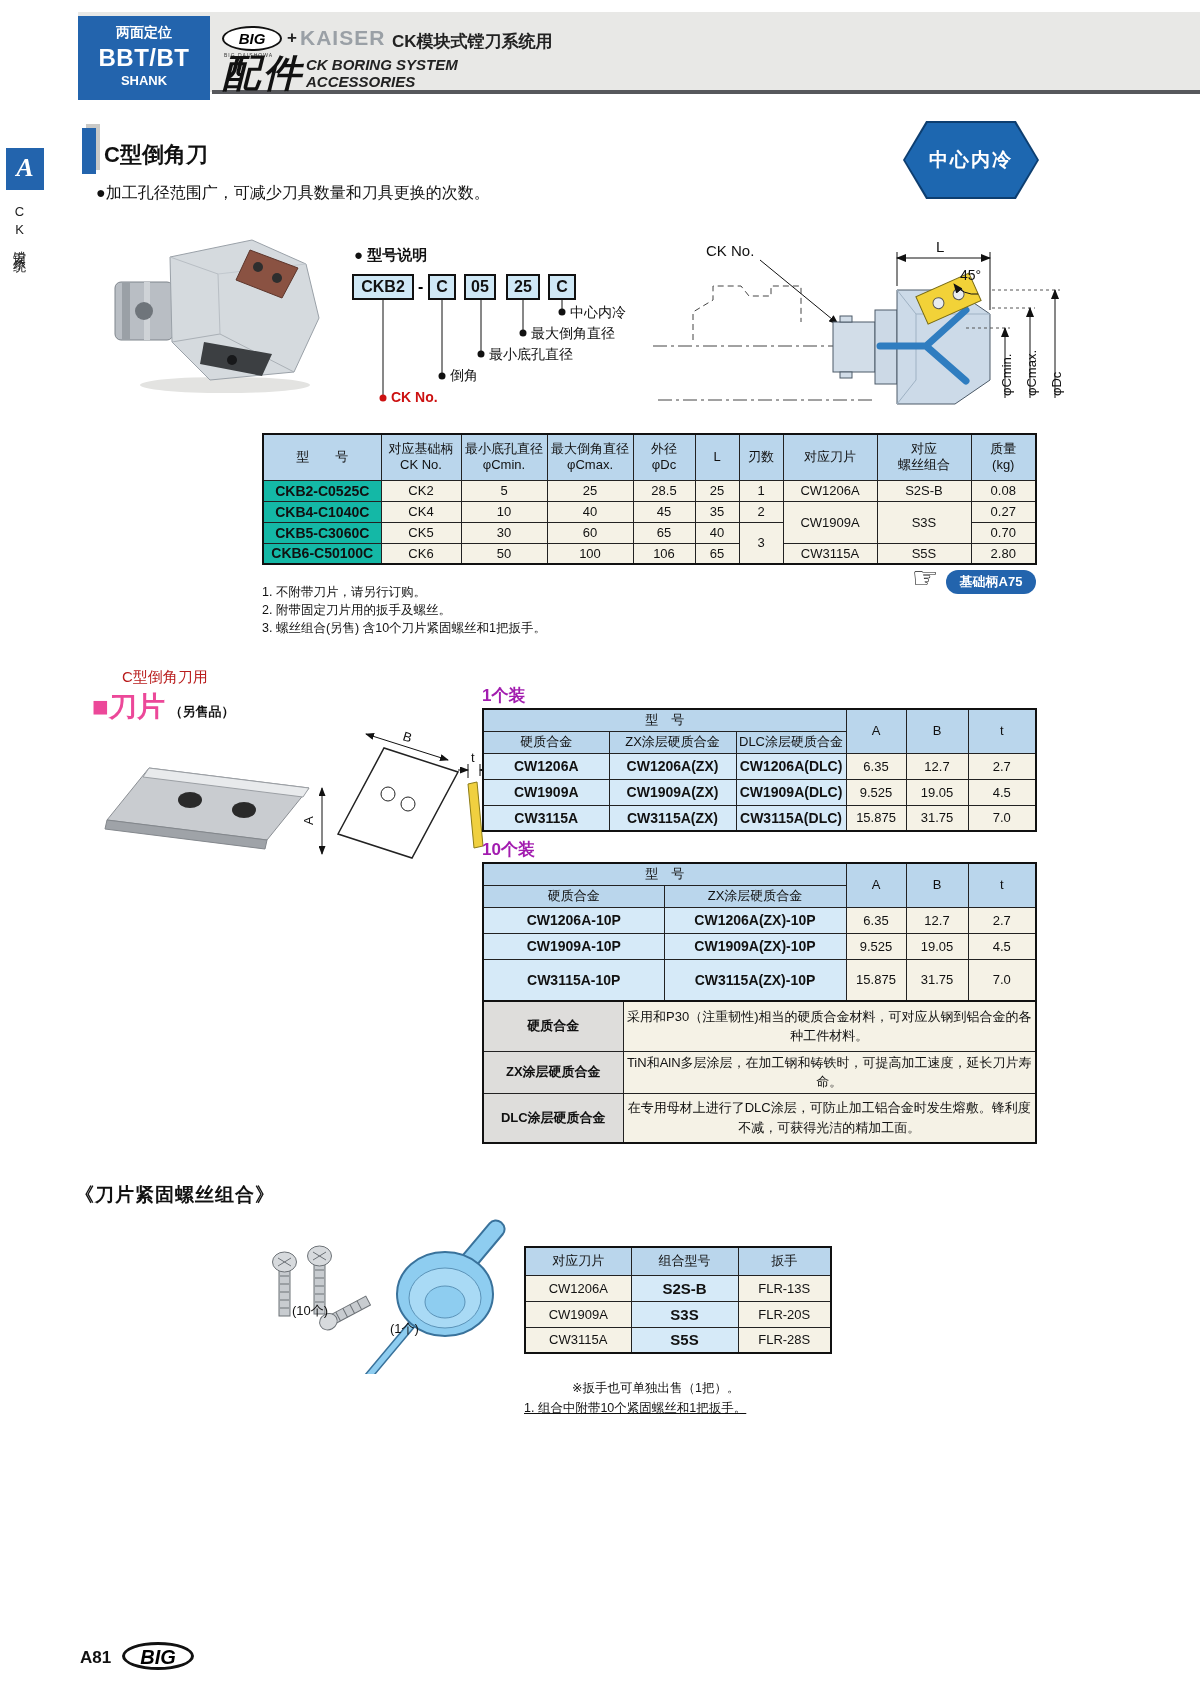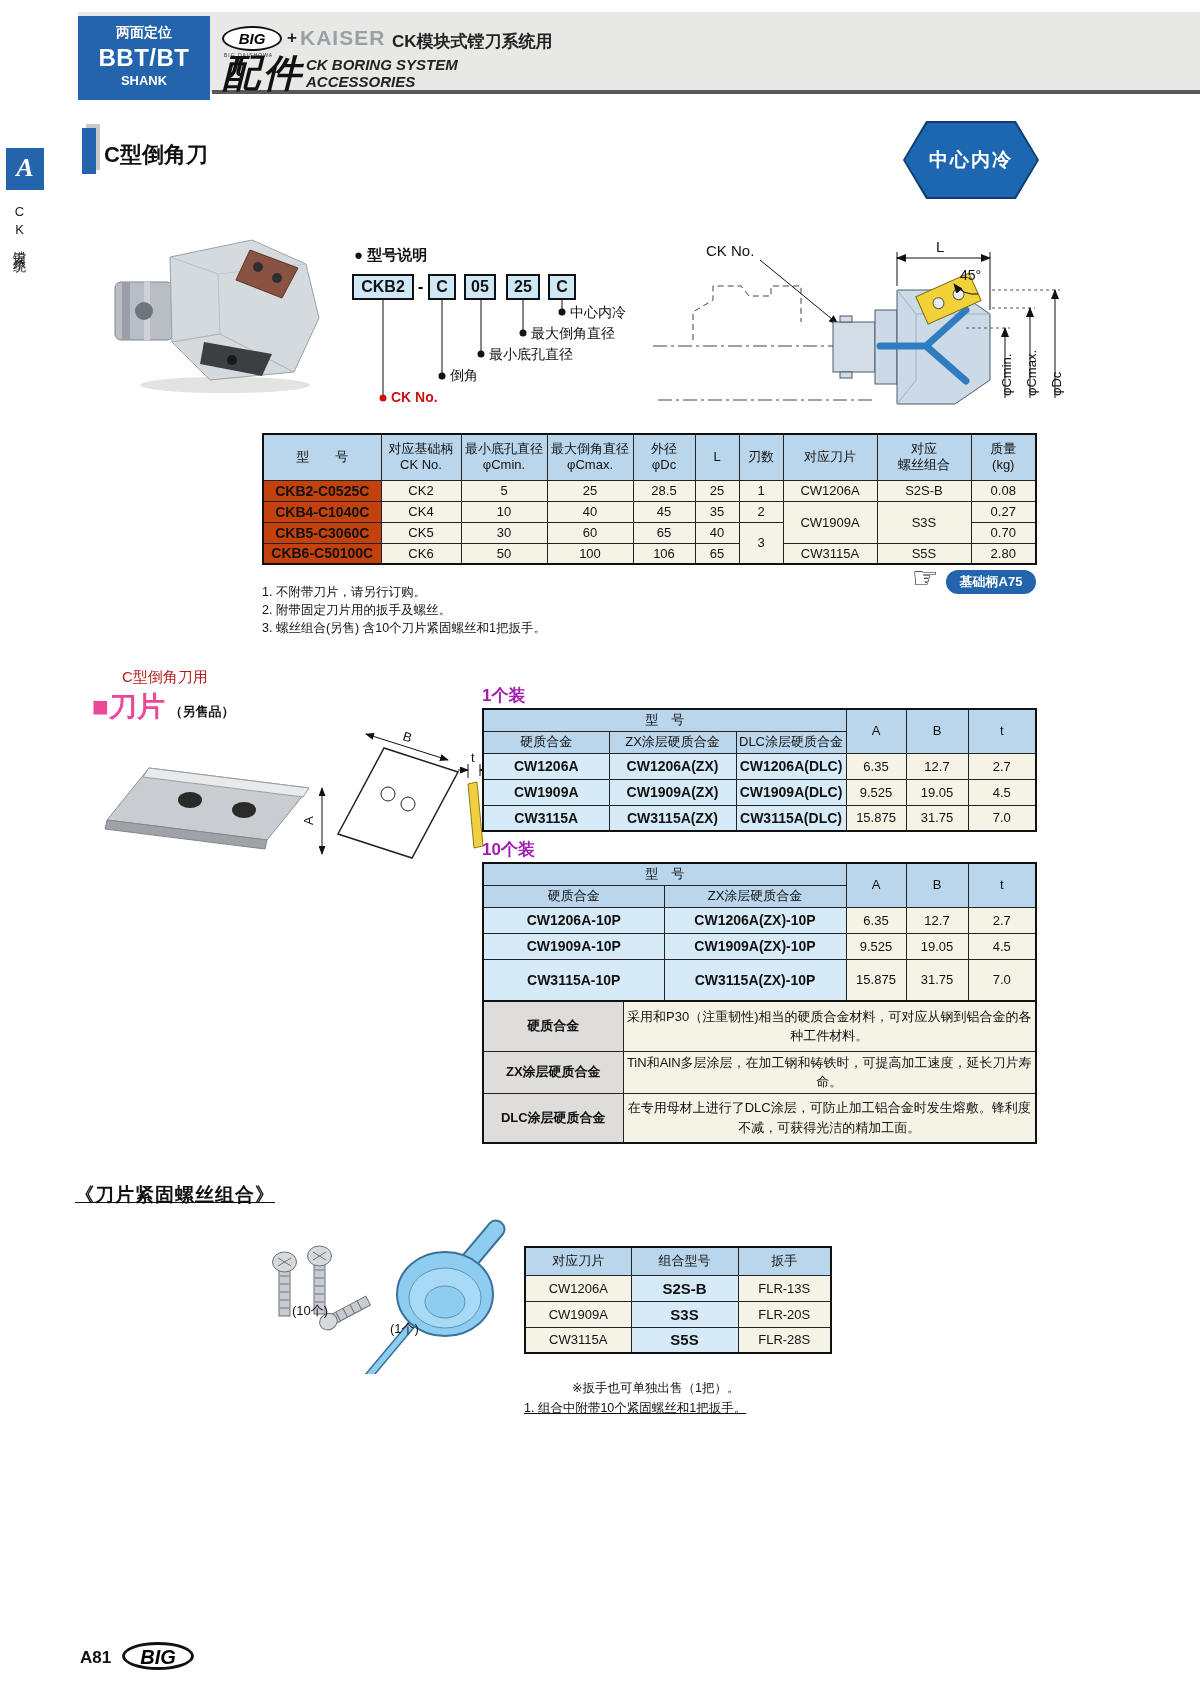--- a/index.html
+++ b/index.html
@@ -42,38 +42,38 @@
   .lg-box { position:absolute; height:26px; background:#cfe8f6; border:2px solid #111; color:#111;
             font-weight:bold; font-size:16px; text-align:center; line-height:22px; }
   .lg-dash { position:absolute; font-weight:bold; font-size:16px; }
   .lg-label { position:absolute; font-size:14px; color:#111; white-space:nowrap; }
   .lg-red { color:#cc1111; font-weight:bold; }
 
   
   table.ck { border-collapse:collapse; border:2px solid #111; table-layout:fixed; }
   table.ck th, table.ck td { border:1px solid #222; text-align:center; vertical-align:middle; padding:1px 2px; overflow:hidden; }
   table.ck th { background:#bad6ec; font-weight:normal; font-size:13px; line-height:1.25; color:#111; }
-  .c-model { background:#c2410c; font-weight:bold; font-size:14px; color:#111; }
+  .c-model { background:#14b8a6; font-weight:bold; font-size:14px; color:#111; }
   .c-data  { background:#f5f2e6; font-size:13px; color:#111; }
   .p-model { background:#d6eaf8; font-weight:bold; font-size:14px; color:#111; }
   .p-num   { background:#f5f2e6; font-size:13px; color:#111; }
   .m-label { background:#dedddb; font-weight:bold; font-size:13px; color:#111; }
   .m-text  { background:#f5f2e6; font-size:13px; color:#111; text-align:left; padding:4px 8px; line-height:1.5; }
   .s-blade { background:#f5f2e6; font-size:13px; color:#111; }
   .s-set   { background:#d6eaf8; font-weight:bold; font-size:15px; color:#111; }
 
   .note-line { font-size:12.5px; color:#111; white-space:nowrap; }
   .pack-title { font-size:17px; font-weight:bold; color:#a21caf; }
 
   
   .hand { font-size:30px; color:#111; }
   .link-pill { background:#2364ad; color:#fff; font-size:13px; font-weight:bold; text-align:center;
                border-radius:12px; line-height:24px; }
 
-  .screw-heading { font-size:19px; font-weight:bold; color:#111; letter-spacing:1px;text-decoration:underline; }
+  .screw-heading { font-size:19px; font-weight:bold; color:#111; letter-spacing:1px; }
   .qty-label { font-size:13px; color:#111; }
 
   .footer-no { font-size:17px; font-weight:bold; color:#111; }
 
   svg text { font-family:"Liberation Sans","DejaVu Sans",sans-serif; }
 </style>
 </head>
 <body>
 
 <div id="page">
@@ -93,20 +93,21 @@
   <div class="abs peijian" style="left:222px; top:48px; font-size:38px;">配件</div>
   <div class="abs en-series" style="left:306px; top:56px; font-size:15px;">CK BORING SYSTEM</div>
   <div class="abs en-series" style="left:306px; top:73px; font-size:15px;">ACCESSORIES</div>
 
   <div class="abs side-a">A</div>
   <div class="abs side-vert">CK镗刀系统</div>
 
   <div class="abs title-shadow"></div>
   <div class="abs title-bar"></div>
   <div class="abs sec-title">C型倒角刀</div>
+  <div class="abs sec-bullet">●加工孔径范围广，可减少刀具数量和刀具更换的次数。</div>
 
   <div class="abs badge-outer">
     <div class="badge-inner">中心内冷</div>
   </div>
 
   <svg class="abs" style="left:100px; top:222px;" width="240" height="175" viewBox="0 0 240 175">
     <ellipse cx="125" cy="163" rx="85" ry="8" fill="#e3e3e1"></ellipse>
     <rect x="15" y="60" width="58" height="58" rx="6" fill="#b9bec4" stroke="#7e858c"></rect>
     <rect x="22" y="60" width="8" height="58" fill="#9aa0a6"></rect>
     <rect x="44" y="60" width="6" height="58" fill="#cfd3d7"></rect>

